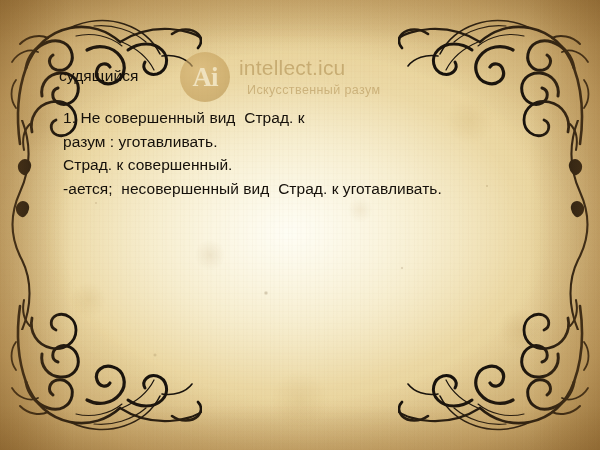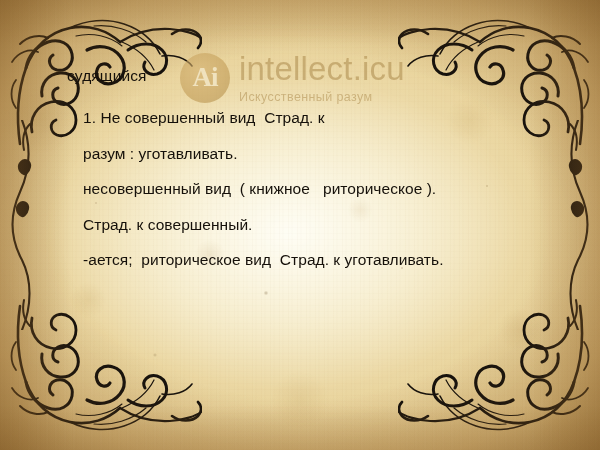--- a/index.html
+++ b/index.html
@@ -84,39 +84,40 @@
   .wm-logo{
     width:50px;height:50px;border-radius:50%;
     background:radial-gradient(circle at 38% 34%, #d5b271 0%, #c39d57 60%, #b08c49 100%);
     display:flex;align-items:center;justify-content:center;
     color:#f4ead0;font-size:27px;font-weight:700;letter-spacing:-1px;
     font-family:Liberation Serif, serif;
     line-height:1;
   }
   .wm-text{display:flex;flex-direction:column;justify-content:center;}
   .wm-title{
-    font-size:33px;color:#b39356;letter-spacing:.2px;line-height:1.05;
+    font-size:21px;color:#b39356;letter-spacing:.2px;line-height:1.05;
     font-family:"Liberation Sans", sans-serif;font-weight:400;
   }
   .wm-sub{
     font-size:12.5px;color:#b7985d;letter-spacing:.4px;margin-top:3px;
     font-family:"Liberation Sans", sans-serif;
+    margin-left:8px;
   }
 
   
   .content{
-    position:absolute;left:67px;top:66px;width:500px;
+    position:absolute;left:59px;top:66px;width:500px;
     color:#15100a;
     font-family:"Liberation Sans", sans-serif;
   }
   .headword{
     font-size:15.5px;line-height:20px;margin:0 0 22px 0;letter-spacing:.1px;
   }
   .deflines{font-size:15.5px;line-height:19.5px;letter-spacing:.05px;}
-  .deflines .ln{white-space:pre;margin:16px;}
+  .deflines .ln{white-space:pre;margin:4px;}
 </style>
 </head>
 <body>
 
 <div class="page">
 
   <div class="parchment"></div>
   <div class="fibers"></div>
   <div class="fibers2"></div>
   <div class="stains"></div>
@@ -244,19 +245,18 @@
       <div class="wm-title">intellect.icu</div>
       <div class="wm-sub">Искусственный  разум</div>
     </div>
   </div>
 
   <div class="content">
     <div class="headword">судящийся</div>
     <div class="deflines">
       <div class="ln">1. Не совершенный вид  Страд. к</div>
       <div class="ln">разум : уготавливать.</div>
-      <div class="ln">несовершенный вид  ( книжное   риторическое ).</div>
       <div class="ln">Страд. к совершенный.</div>
-      <div class="ln">-ается;  риторическое вид  Страд. к уготавливать.</div>
+      <div class="ln">-ается;  несовершенный вид  Страд. к уготавливать.</div>
     </div>
   </div>
 
 </div>
 
 </body></html>

